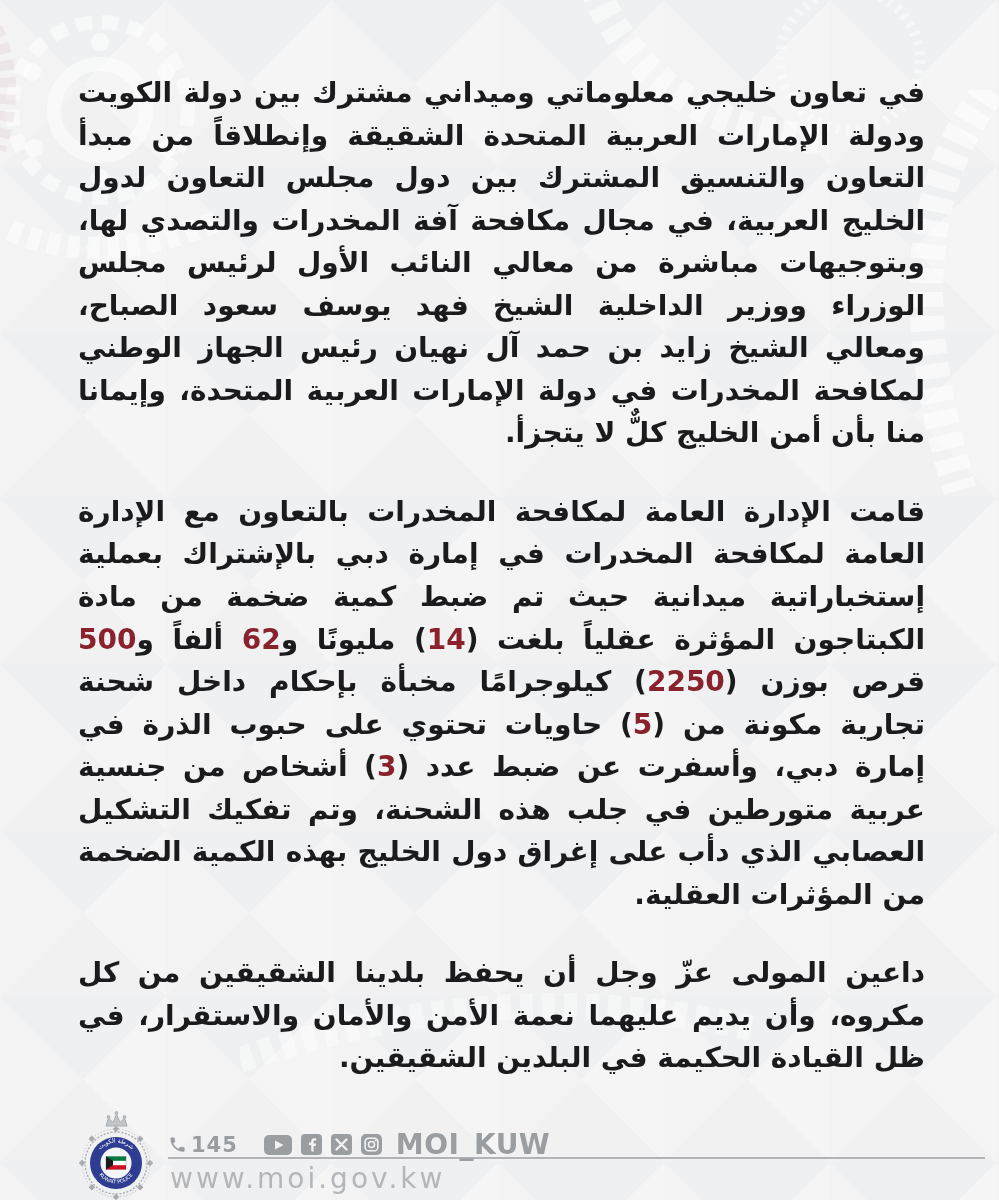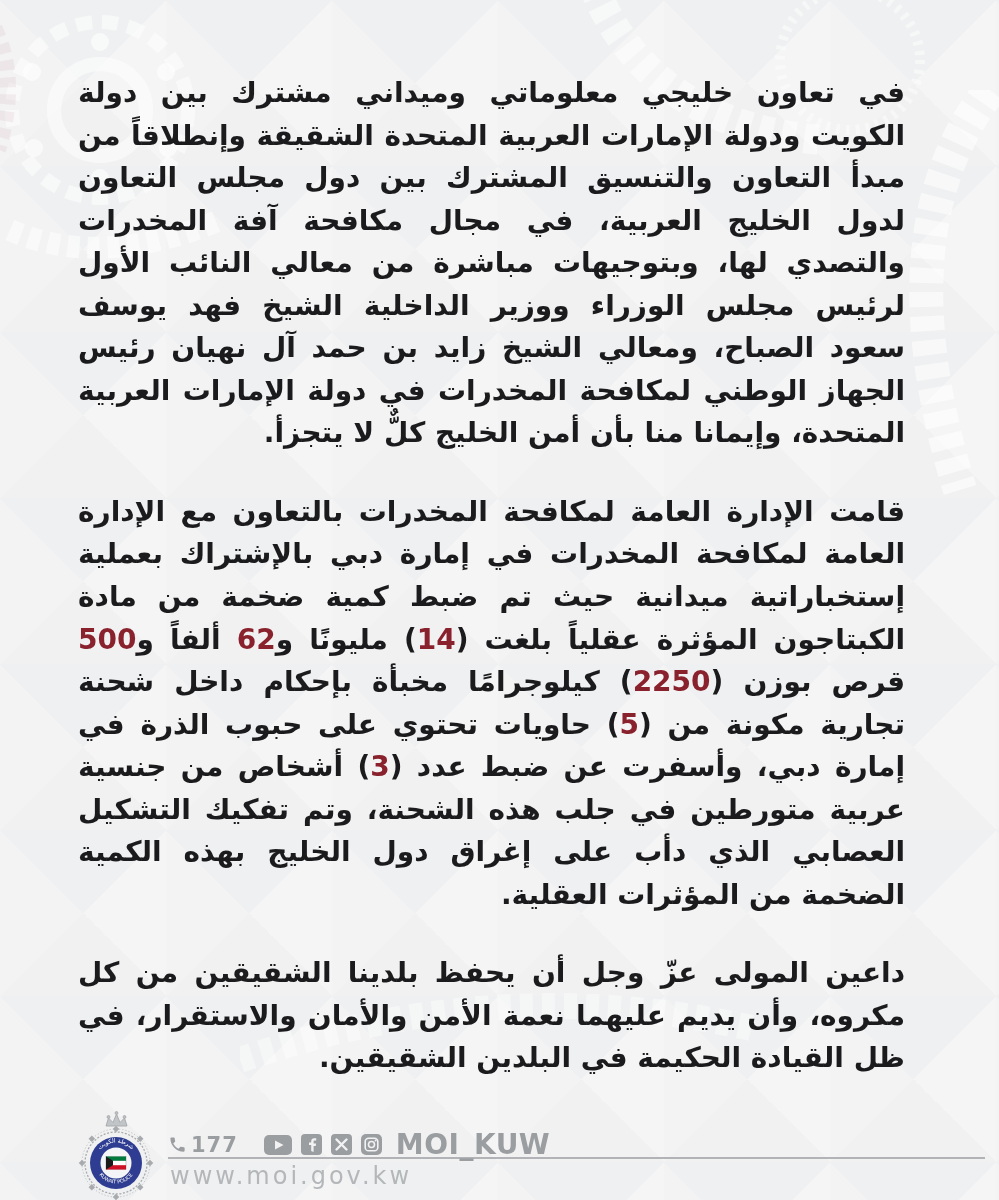--- a/index.html
+++ b/index.html
@@ -16,21 +16,21 @@
     position:absolute;inset:0;
     background:
       conic-gradient(from 45deg at 50% 50%,
         #f7f7f8 0 25%, #f0f0f1 25% 50%, #f4f4f5 50% 75%, #eeeff0 75% 100%);
     background-size:166px 166px;
     opacity:.65;
   }
   .ornament{position:absolute;pointer-events:none;}
   .content{
     position:absolute;
-    top:72px;right:94px;left:78px;
+    top:72px;right:74px;left:78px;
     direction:rtl;
     text-align:justify;
     color:var(--ink,#1b1b1d);
     font-size:28px;
     line-height:1.52;
     font-weight:bold;
   }
   .content p{margin:0 0 36px 0;}
   .content p:last-child{margin-bottom:0;}
   .num{color:var(--accent,#8a222d);}
@@ -43,21 +43,21 @@
   .phone-glyph{display:inline-flex;margin-right:4px;}
   .phone-number{font-size:21px;font-weight:bold;letter-spacing:1px;margin-right:26px;}
   .social-icons{display:flex;align-items:center;gap:9px;margin-right:14px;}
   .social-handle{font-size:28px;font-weight:bold;letter-spacing:.5px;}
   .footer-divider{
     position:absolute;left:168px;right:14px;top:1157px;
     height:2px;background:var(--gray,#9b9ea1);opacity:.75;
   }
   .website-url{
     position:absolute;left:170px;top:1162px;
-    font-size:24px;letter-spacing:3px;
+    font-size:28px;letter-spacing:3px;
     color:var(--lightgray,#b3b6b8);
     font-weight:normal;
   }
 </style>
 </head>
 <body>
 
 <div class="page" style="--bg: #f2f2f3; --ink: #1b1b1d; --accent: #8a222d; --gray: #9b9ea1; --lightgray: #b4b7b9;">
 
   <svg class="ornament" style="left:-30px;top:-20px" width="320" height="320" viewBox="0 0 320 320">
@@ -138,21 +138,21 @@
       <polygon points="32,46.5 39,50.8 39,55.2 32,59.5" fill="#1a1a1a"></polygon>
     </g>
   </svg>
 
   <div class="contact-row">
     <span class="phone-glyph">
       <svg width="19" height="19" viewBox="0 0 24 24" fill="#9b9ea1">
         <path d="M6.62 10.79c1.44 2.83 3.76 5.14 6.59 6.59l2.2-2.2c.27-.27.67-.36 1.02-.24 1.12.37 2.33.57 3.57.57.55 0 1 .45 1 1V20c0 .55-.45 1-1 1-9.39 0-17-7.61-17-17 0-.55.45-1 1-1h3.5c.55 0 1 .45 1 1 0 1.25.2 2.45.57 3.57.11.35.03.74-.25 1.02l-2.2 2.2z"></path>
       </svg>
     </span>
-    <span class="phone-number">177</span>
+    <span class="phone-number">145</span>
 
     <span class="social-icons">
       <svg width="28" height="20" viewBox="0 0 28 20">
         <rect width="28" height="20" rx="5" fill="#9b9ea1"></rect>
         <polygon points="11,5.5 19.5,10 11,14.5" fill="#f2f2f3"></polygon>
       </svg>
       <svg width="21" height="21" viewBox="0 0 21 21">
         <rect width="21" height="21" rx="4" fill="#9b9ea1"></rect>
         <path d="M12.6 18 v-6 h2.1 l.4-2.5 h-2.5 v-1.6 c0-.8.3-1.3 1.3-1.3 h1.3 V4.3 c-.3 0-1-.1-1.9-.1-1.9 0-3.1 1.1-3.1 3.2 v1.1 H8 v2.5 h2.2 v6 z" fill="#f2f2f3"></path>
       </svg>

